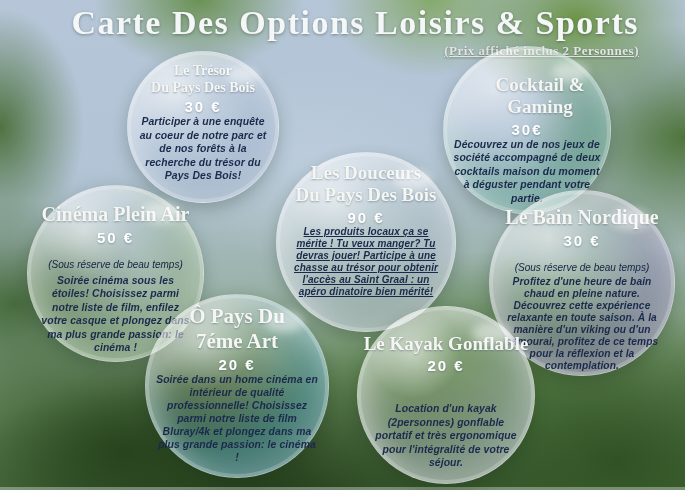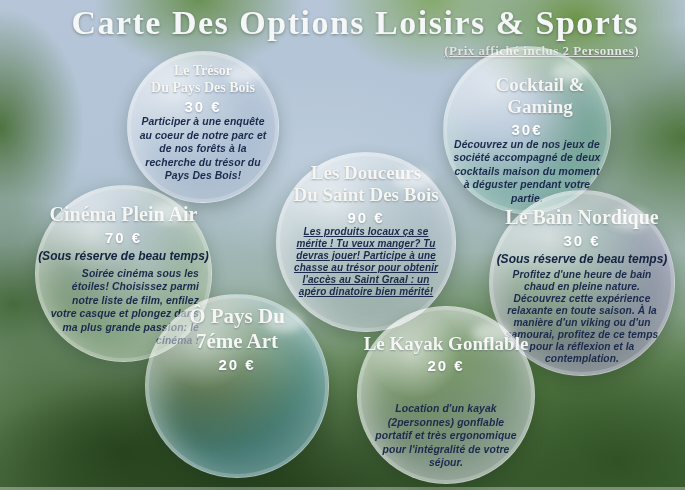--- a/index.html
+++ b/index.html
@@ -39,36 +39,36 @@
                inset 14px 18px 30px rgba(255,255,255,.35),
                inset -10px -14px 26px rgba(255,255,255,.20),
                0 6px 16px rgba(20,40,20,.25);}
   .bubble::after{content:"";position:absolute;right:13%;top:9%;width:22%;height:12%;
     background:rgba(255,255,255,.45);border-radius:50%;filter:blur(4px);pointer-events:none;}
   .b-title{font-family:"Liberation Serif",serif;font-weight:600;color:#f5f6f2;
            white-space:pre-line;line-height:1.18;
            text-shadow:0 1px 2px rgba(50,70,90,.4);}
   .b-price{margin-top:2px;font-weight:700;font-size:15px;letter-spacing:2px;
            color:#ffffff;text-shadow:0 1px 2px rgba(50,70,90,.35);}
-  .b-note{margin-top:3px;font-weight:700;font-style:italic;font-size:12px;
+  .b-note{margin-top:13px;font-weight:400;font-style:italic;font-size:10px;
           white-space:nowrap;color:#14233f;}
   .b-desc{font-weight:700;font-style:italic;color:#1b2a4c;
           font-size:10.4px;line-height:1.3;letter-spacing:.1px;}
   
   .b1{left:127px;top:51px;width:152px;height:152px;padding-top:11px;
       background:radial-gradient(circle at 32% 26%,rgba(255,255,255,.60) 0%,rgba(255,255,255,.18) 26%,rgba(156,176,201,.52) 62%,rgba(130,152,182,.65) 100%);}
   .b1 .b-title{font-size:14px;} .b1 .b-desc{padding:0 9px;}
   .b2{left:443px;top:46px;width:168px;height:168px;padding-top:27px;
       background:radial-gradient(circle at 32% 26%,rgba(255,255,255,.50) 0%,rgba(255,255,255,.14) 26%,rgba(95,160,147,.55) 62%,rgba(70,135,125,.68) 100%);}
   .b2 .b-title{font-size:19px;margin-left:26px;} .b2 .b-desc{padding:0 8px;}
   .b3{left:276px;top:152px;width:180px;height:180px;padding-top:9px;
       background:radial-gradient(circle at 32% 26%,rgba(255,255,255,.60) 0%,rgba(255,255,255,.20) 26%,rgba(179,191,206,.50) 62%,rgba(150,165,185,.62) 100%);}
   .b3 .b-title{font-size:19px;} .b3 .b-desc{padding:0 12px;font-size:10px;line-height:1.2;text-decoration:underline;}
-  .b4{left:35px;top:185px;width:177px;height:177px;padding-top:17px;
-      background:radial-gradient(circle at 32% 26%,rgba(255,255,255,.55) 0%,rgba(255,255,255,.16) 26%,rgba(147,177,142,.55) 62%,rgba(120,152,116,.66) 100%);text-align:right;}
+  .b4{left:27px;top:185px;width:177px;height:177px;padding-top:17px;
+      background:radial-gradient(circle at 32% 26%,rgba(255,255,255,.55) 0%,rgba(255,255,255,.16) 26%,rgba(147,177,142,.55) 62%,rgba(120,152,116,.66) 100%);}
   .b4 .b-title{font-size:20px;} .b4 .b-desc{padding:0 12px;margin-top:4px;}
   .b5{left:489px;top:190px;width:186px;height:186px;padding-top:15px;
       background:radial-gradient(circle at 32% 26%,rgba(255,255,255,.50) 0%,rgba(255,255,255,.14) 26%,rgba(139,134,174,.58) 62%,rgba(114,110,150,.70) 100%);align-items:center;}
   .b5 .b-title{font-size:20px;} .b5 .b-desc{padding:0 13px;margin-top:3px;font-size:10.2px;line-height:1.18;}
   .b6{left:145px;top:294px;width:184px;height:184px;padding-top:9px;
       background:radial-gradient(circle at 32% 26%,rgba(255,255,255,.48) 0%,rgba(255,255,255,.14) 26%,rgba(79,150,164,.58) 62%,rgba(52,125,140,.70) 100%);text-align:center;}
   .b6 .b-title{font-size:21px;} .b6 .b-desc{padding:0 9px;font-size:10.4px;line-height:1.25;}
   .b7{left:357px;top:306px;width:178px;height:178px;padding-top:26px;
       background:radial-gradient(circle at 32% 26%,rgba(255,255,255,.60) 0%,rgba(255,255,255,.22) 26%,rgba(195,206,214,.48) 62%,rgba(168,182,192,.60) 100%);}
   .b7 .b-title{font-size:19px;} .b7 .b-desc{padding:0 10px;margin-top:28px;}
@@ -93,43 +93,44 @@
   </div>
 
   <div class="bubble b2">
     <div class="b-title">Cocktail &amp; Gaming</div>
     <div class="b-price">30€</div>
     <div class="b-desc">Découvrez un de nos jeux de société accompagné de deux cocktails maison du moment à déguster pendant votre partie.</div>
   </div>
 
   <div class="bubble b3">
     <div class="b-title">Les Douceurs
-Du Saint Des Bois</div>
+Du Pays Des Bois</div>
     <div class="b-price">90 €</div>
     <div class="b-desc">Les produits locaux ça se mérite ! Tu veux manger? Tu devras jouer! Participe à une chasse au trésor pour obtenir l'accès au Saint Graal : un apéro dinatoire bien mérité!</div>
   </div>
 
   <div class="bubble b4">
     <div class="b-title">Cinéma Plein Air</div>
-    <div class="b-price">70 €</div>
+    <div class="b-price">50 €</div>
     <div class="b-note">(Sous réserve de beau temps)</div>
     <div class="b-desc">Soirée cinéma sous les étoiles! Choisissez parmi notre liste de film, enfilez votre casque et plongez dans ma plus grande passion: le cinéma !</div>
   </div>
 
   <div class="bubble b5">
     <div class="b-title">Le Bain Nordique</div>
     <div class="b-price">30 €</div>
     <div class="b-note">(Sous réserve de beau temps)</div>
     <div class="b-desc">Profitez d'une heure de bain chaud en pleine nature. Découvrez cette expérience relaxante en toute saison. À la manière d'un viking ou d'un samourai, profitez de ce temps pour la réflexion et la contemplation.</div>
   </div>
 
   <div class="bubble b6">
     <div class="b-title">Ô Pays Du
 7éme Art</div>
     <div class="b-price">20 €</div>
+    <div class="b-desc">Soirée dans un home cinéma en intérieur de qualité professionnelle! Choisissez parmi notre liste de film Bluray/4k et plongez dans ma plus grande passion: le cinéma !</div>
   </div>
 
   <div class="bubble b7">
     <div class="b-title">Le Kayak Gonflable</div>
     <div class="b-price">20 €</div>
     <div class="b-desc">Location d'un kayak (2personnes) gonflable portatif et très ergonomique pour l'intégralité de votre séjour.</div>
   </div>
 </div>
 
 </body></html>

